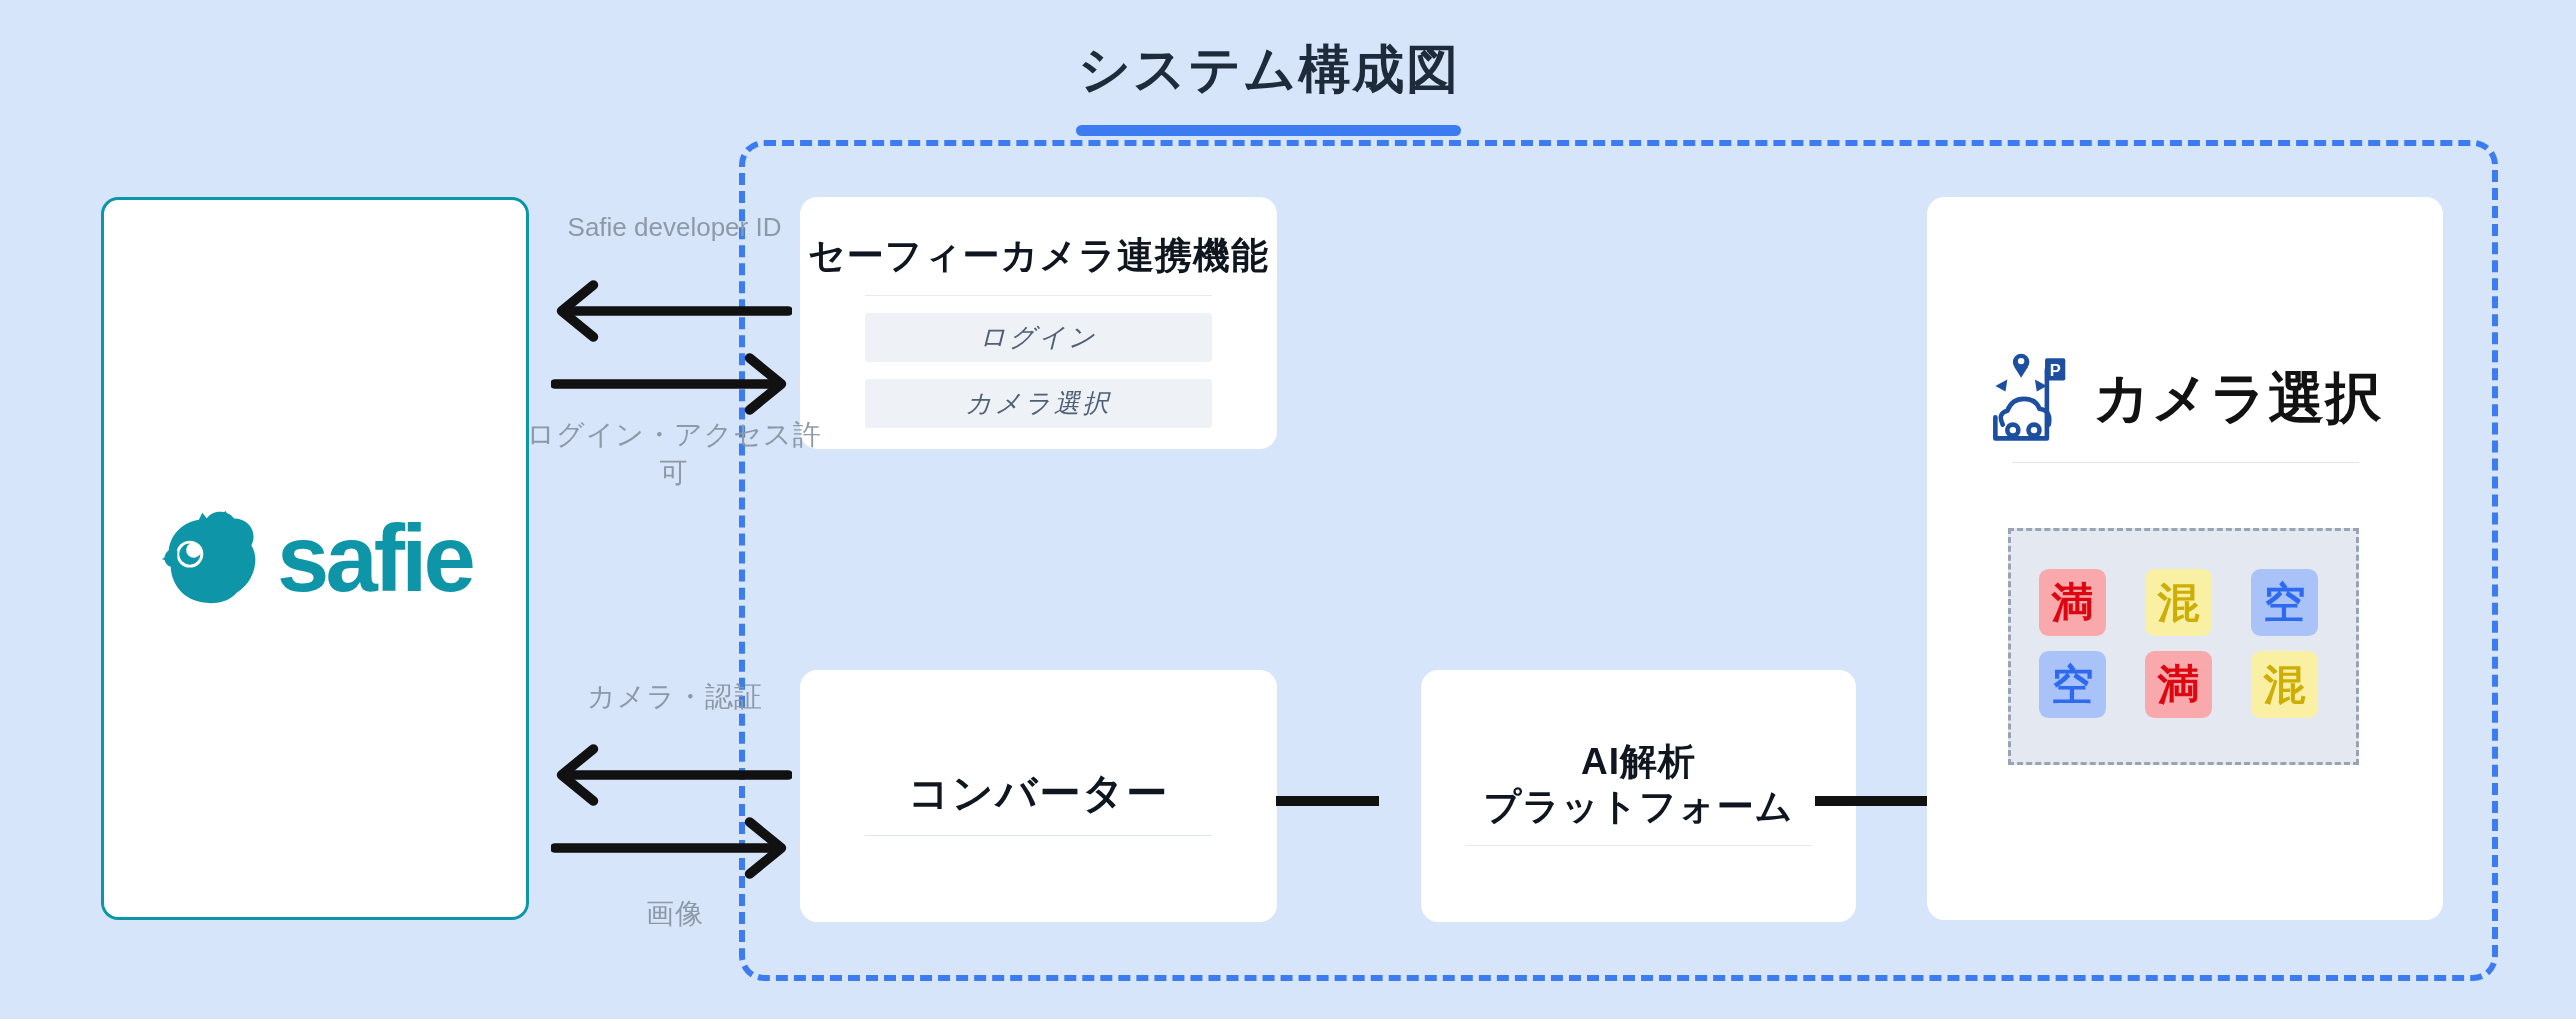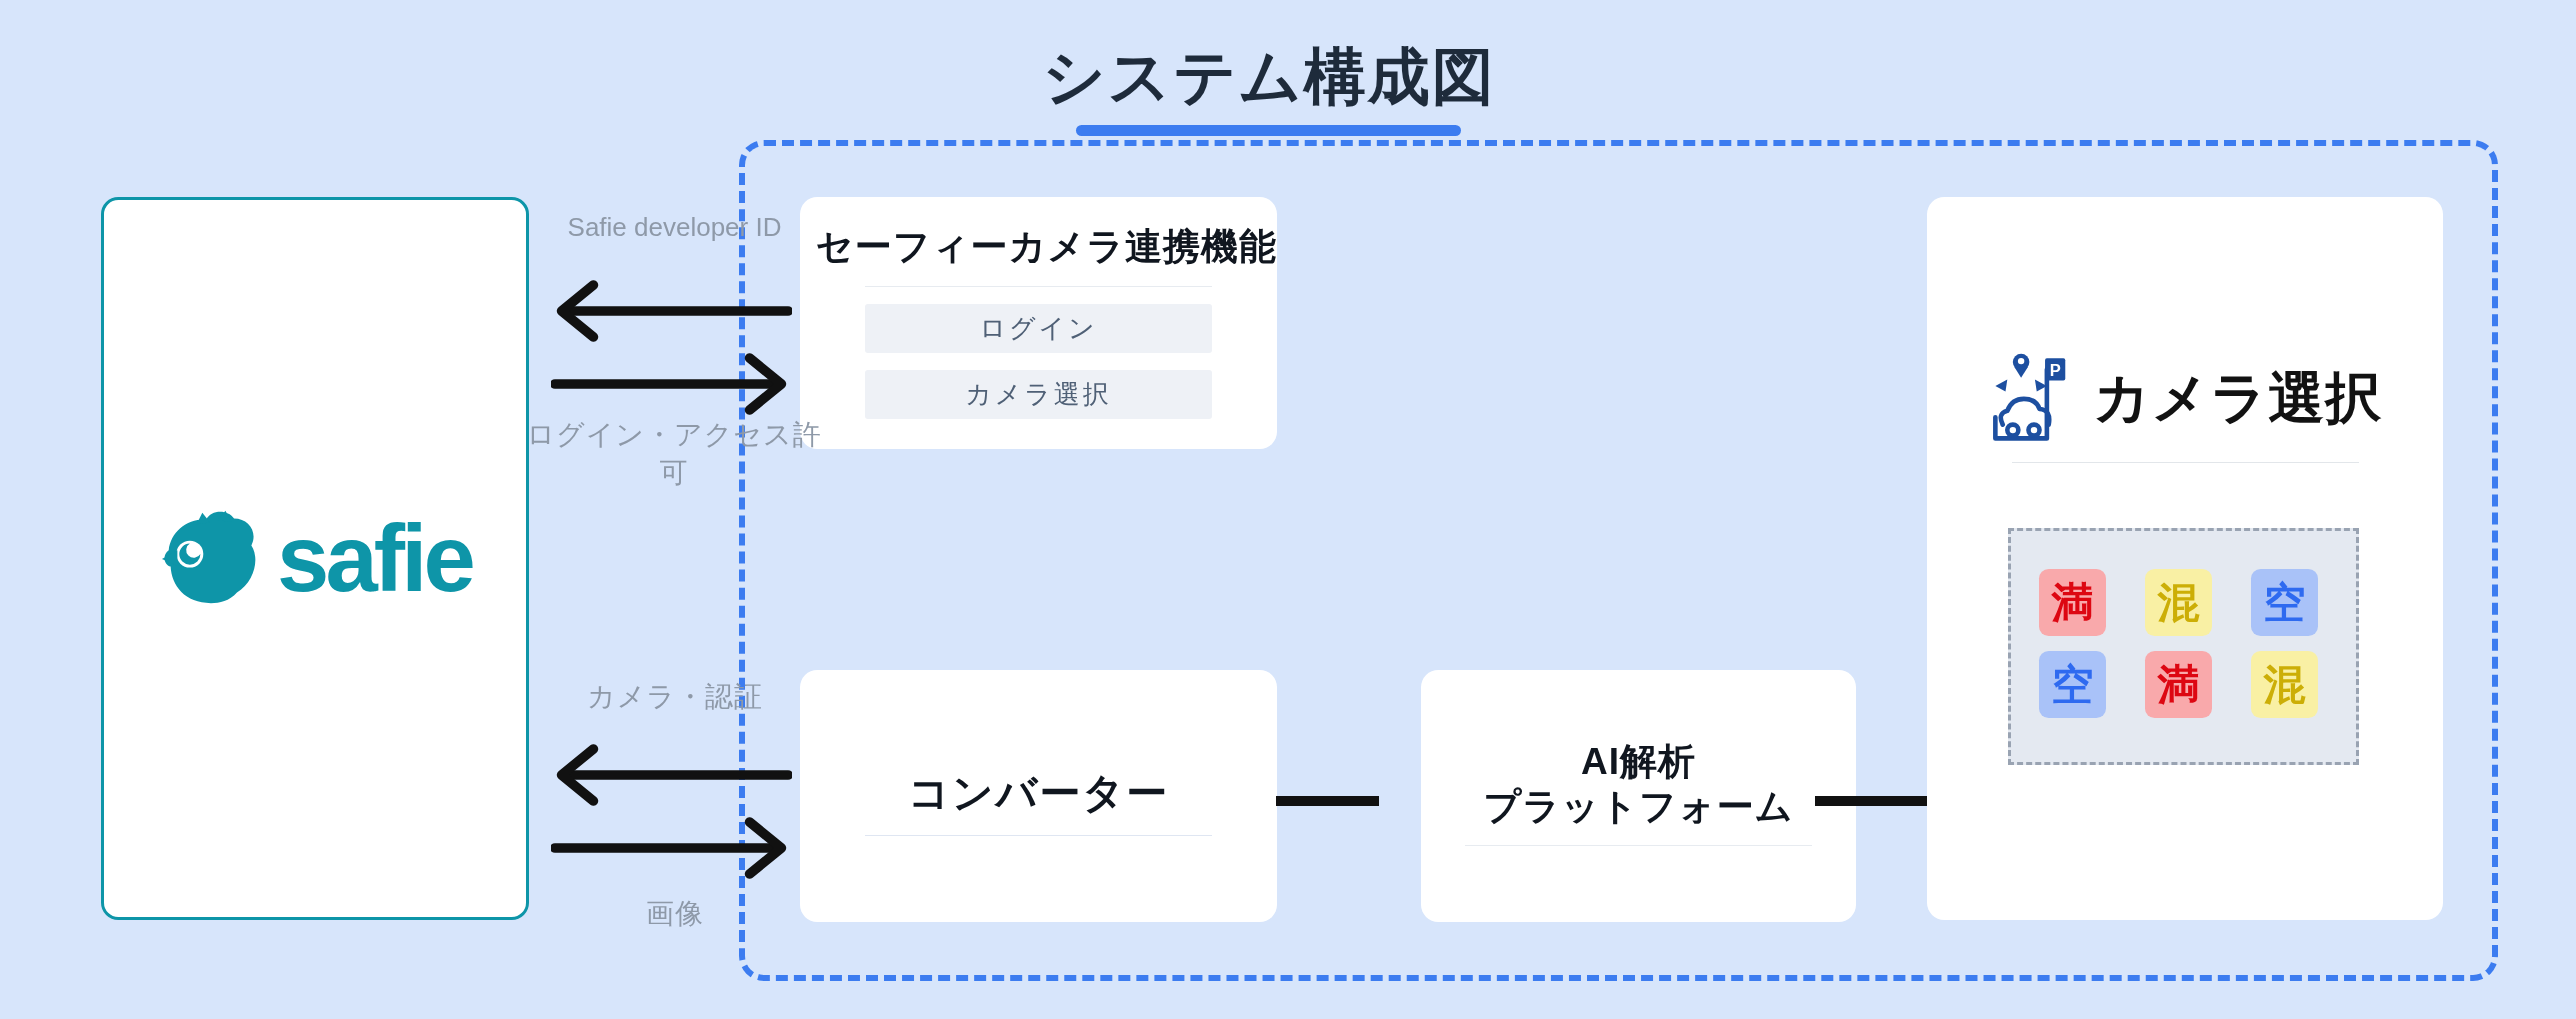--- a/index.html
+++ b/index.html
@@ -11,21 +11,21 @@
     height: 1019px;
     background: #d7e5fb;
     overflow: hidden;
   }
 
   
   .diagram-title {
     position: absolute;
     left: 932px; top: 35px; width: 674px;
     text-align: center;
-    font-size: 62px; font-weight: bold;
+    font-size: 52px; font-weight: bold;
     color: #1e2b3b;
     letter-spacing: 1.9px;
   }
   .title-underline {
     position: absolute;
     left: 1076px; top: 125px;
     width: 385px; height: 10.6px;
     background: #3c7cf0;
     border-radius: 5.8px;
   }
@@ -57,41 +57,42 @@
   .safie-wordmark {
     font-size: 94px; font-weight: bold;
     color: #0e95a8; letter-spacing: -3.9px;
     line-height: 1;
   }
 
   
   .camera-link-box {
     left: 800px; top: 197px;
     width: 477px; height: 252px;
-    padding-top: 25px;
-    text-align: right;
+    padding-top: 34px;
+    text-align: center;
   }
   .camera-link-title {
     font-size: 37px; font-weight: bold; color: #10161f;
     letter-spacing: 1px;
   }
   .thin-divider {
     width: 347px; margin: 13.5px auto 0 auto;
     border-top: 1.9px solid #e7ebf0;
   }
   .panel-button {
     width: 347px; height: 49px;
     margin: 17.3px auto 0 auto;
     background: #eef1f6;
     color: #4f6076;
     font-size: 26px;
     display: flex; align-items: center; justify-content: center;
     border-radius: 2.9px;
     letter-spacing: 2.9px;
     cursor: pointer;
+    font-style: italic;
   }
 
   
   .converter-box {
     left: 800px; top: 670px;
     width: 477px; height: 252px;
     padding-top: 96px;
     text-align: center;
   }
   .converter-title {

